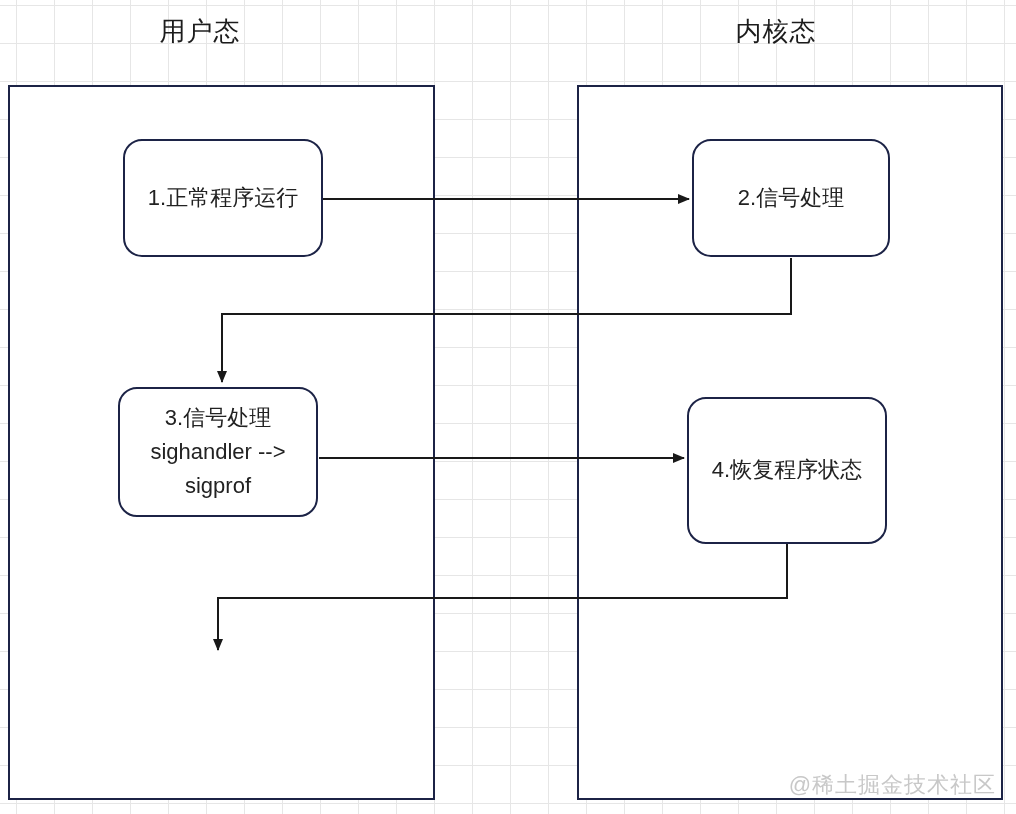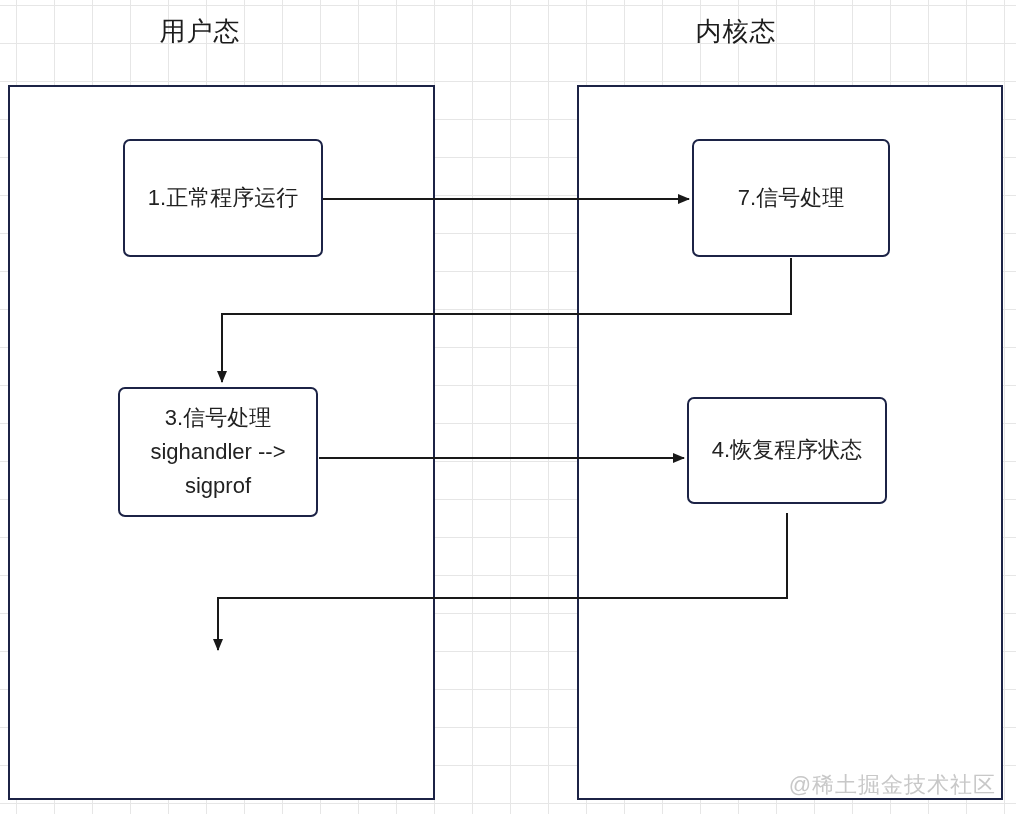--- a/index.html
+++ b/index.html
@@ -24,21 +24,21 @@
   .lane-header {
     position: absolute;
     top: 14px;
     font-size: 26px;
     color: #1c1c1c;
     letter-spacing: 1px;
     white-space: nowrap;
     transform: translateX(-50%);
   }
   .lane-header.left  { left: 200px; }
-  .lane-header.right { left: 736px; }
+  .lane-header.right { left: 776px; }
   .lane {
     position: absolute;
     top: 85px;
     height: 715px;
     background: #ffffff;
     border: 2.5px solid #1c2346;
     box-sizing: border-box;
   }
   .lane.left  { left: 8px;   width: 427px; }
   .lane.right { left: 577px; width: 426px; }
@@ -47,34 +47,34 @@
     left: 0; top: 0;
     width: 1016px;
     height: 814px;
     pointer-events: none;
   }
   .node {
     position: absolute;
     box-sizing: border-box;
     background: #ffffff;
     border: 2px solid #1c2346;
-    border-radius: 7px;
+    border-radius: 19px;
     display: flex;
     align-items: center;
     justify-content: center;
     text-align: center;
     font-size: 22px;
     line-height: 1.55;
     color: #222222;
     white-space: pre-line;
   }
   .node.n1 { left: 123px; top: 139px; width: 200px; height: 118px; }
   .node.n2 { left: 692px; top: 139px; width: 198px; height: 118px; }
   .node.n3 { left: 118px; top: 387px; width: 200px; height: 130px; }
-  .node.n4 { left: 687px; top: 397px; width: 200px; height: 107px; text-align: center; }
+  .node.n4 { left: 687px; top: 397px; width: 200px; height: 147px; text-align: center; }
   .node.n5 { left: 118px; top: 655px; width: 200px; height: 120px; }
   .watermark {
     position: absolute;
     right: 20px;
     top: 770px;
     font-size: 22px;
     color: #c8c8c8;
     letter-spacing: 1px;
     white-space: nowrap;
   }
@@ -96,21 +96,21 @@
         <path d="M0,0 L12,5 L0,10 Z" fill="#191919"></path>
       </marker>
     </defs>
     <path d="M 323 199 H 689" fill="none" stroke="#191919" stroke-width="2" marker-end="url(#arrowhead)"></path>
     <path d="M 791 258 V 314 H 222 V 382" fill="none" stroke="#191919" stroke-width="2" marker-end="url(#arrowhead)"></path>
     <path d="M 319 458 H 684" fill="none" stroke="#191919" stroke-width="2" marker-end="url(#arrowhead)"></path>
     <path d="M 787 513 V 598 H 218 V 650" fill="none" stroke="#191919" stroke-width="2" marker-end="url(#arrowhead)"></path>
   </svg>
 
   <div class="node n1">1.正常程序运行</div>
-  <div class="node n2">7.信号处理</div>
+  <div class="node n2">2.信号处理</div>
   <div class="node n3">3.信号处理
 sighandler --&gt;
 sigprof</div>
   <div class="node n4">4.恢复程序状态</div>
 
   <div class="watermark">@稀土掘金技术社区</div>
 
 </div>
 
 </body></html>

